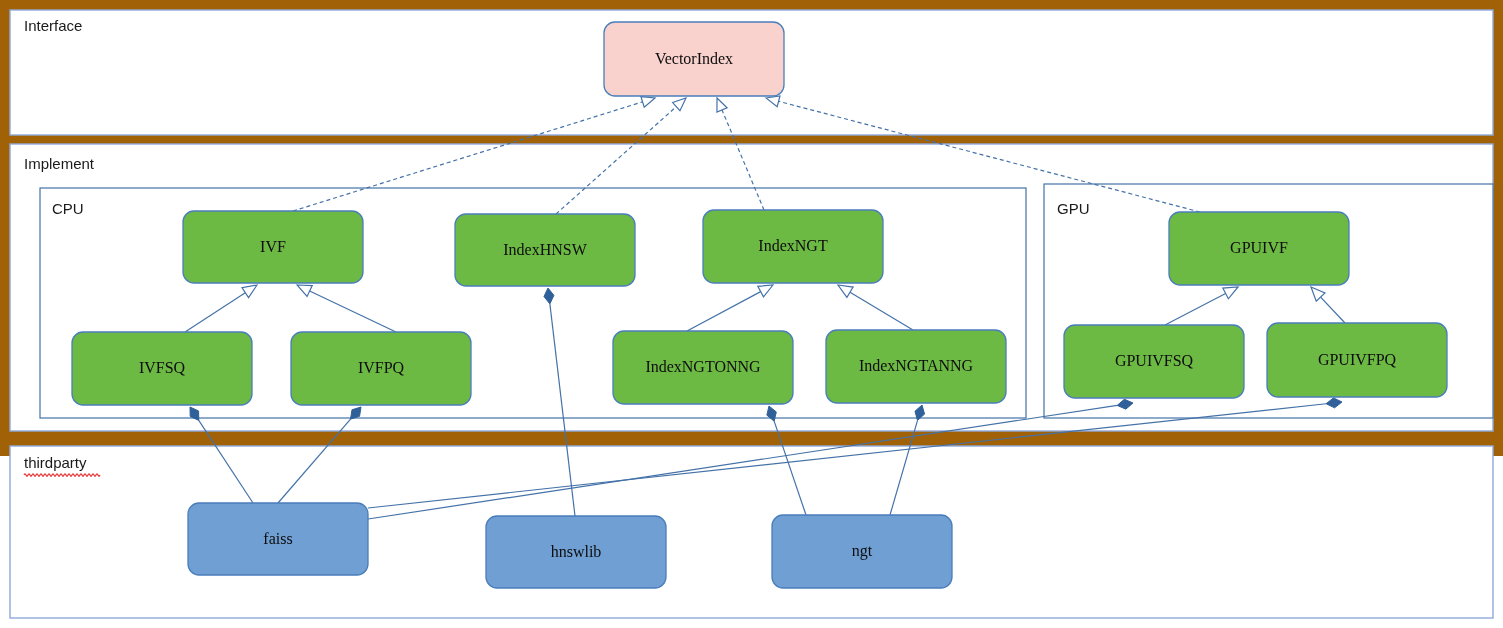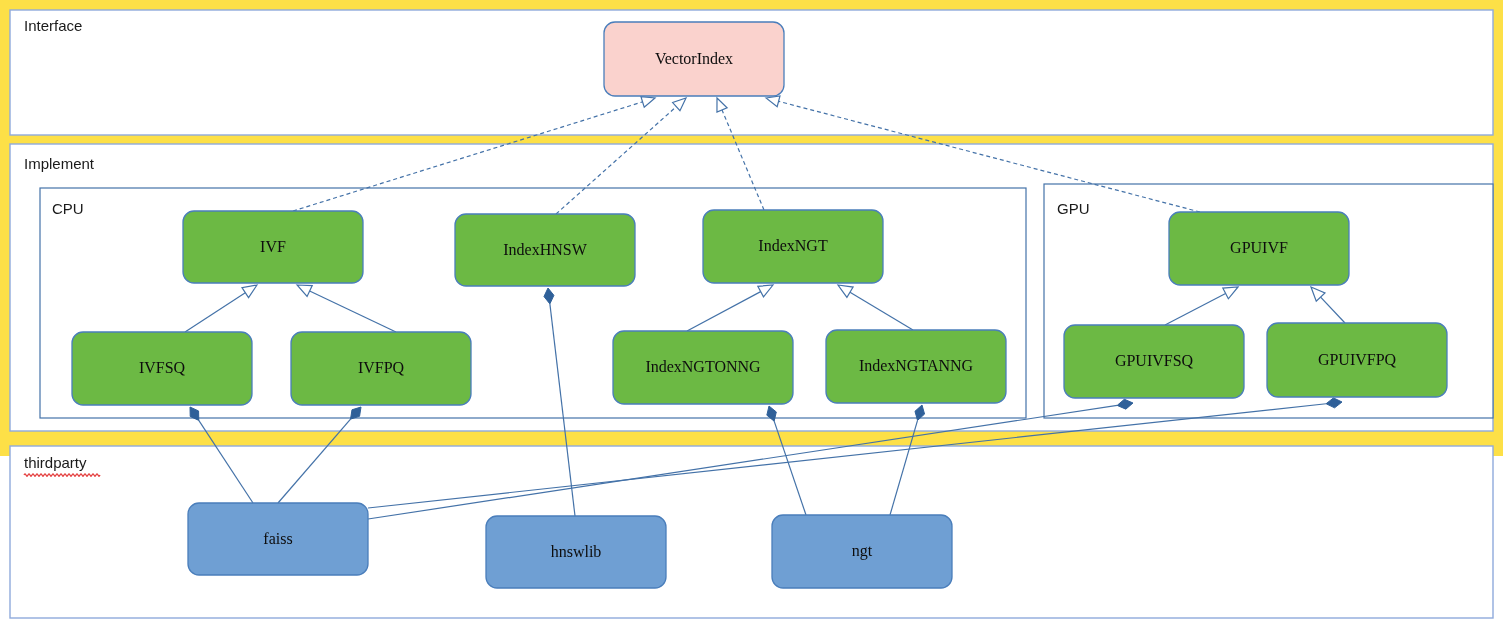--- a/index.html
+++ b/index.html
@@ -1,21 +1,21 @@
 <!DOCTYPE html>
 <html><head>
 <meta charset="utf-8">
 <style>
   html,body{margin:0;padding:0;background:#ffffff;}
   body{
     width:1503px;height:628px;
     font-family:"Liberation Sans", sans-serif;
     overflow:hidden;
   }
-  #stage{position:relative;width:1503px;height:456px;background:#fde047;}
+  #stage{position:relative;width:1503px;height:456px;background:#a16207;}
   svg#diagram{position:absolute;left:0;top:0;width:1503px;height:628px;display:block;}
   .pkg-label{
     font-family:"Liberation Sans", sans-serif;
     font-size:15px;
     fill:#1a1a1a;
     dominant-baseline:middle;
   }
   .node-label{
     font-family:"Liberation Serif", serif;
     font-size:16px;

